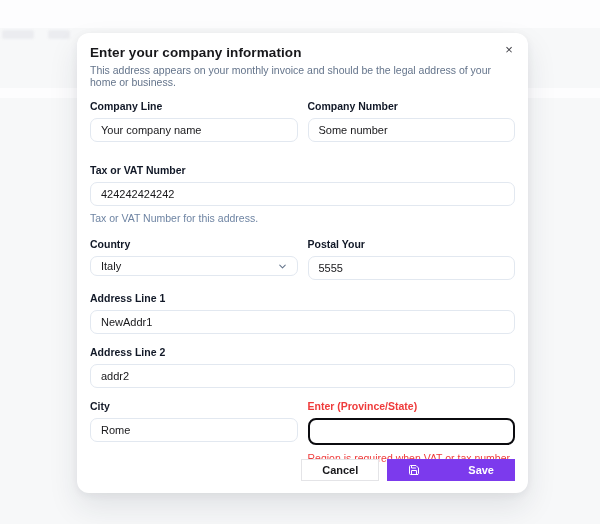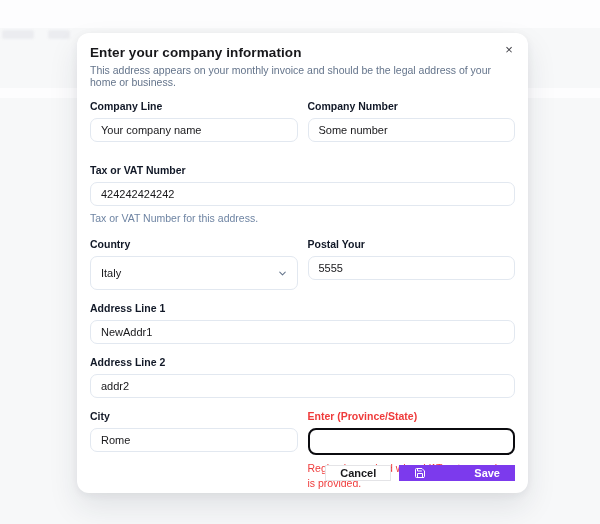--- a/index.html
+++ b/index.html
@@ -46,29 +46,29 @@
     padding:0 10px; font-size:11px; color:#18181b; background:#fff; outline:none;
     font-family:"Liberation Sans", sans-serif;
   }
   .text-input.focused-error { border:2px solid #0b0b0f; border-radius:8px; height:27px; }
   .helper { margin-top:6px; font-size:10.5px; color:#64748b; }
   .helper.blue { color:#6e84a3; }
   .error-text { margin-top:6px; font-size:10.5px; line-height:1.45; color:var(--error); }
 
   .select {
     display:flex; align-items:center; justify-content:space-between;
-    width:100%; height:34px; border:1px solid #e2e8f0; border-radius:7px;
+    width:100%; height:20px; border:1px solid #e2e8f0; border-radius:7px;
     padding:0 9px 0 10px; font-size:11px; color:#18181b; background:#fff; cursor:pointer;
   }
   .select .chev { display:flex; align-items:center; color:#64748b; }
 
   .footer { position:absolute; right:13px; bottom:12px; display:flex; gap:8px; }
   .btn {
-    height:16px; border-radius:0; font-size:11px; font-weight:700;
-    display:flex; align-items:center; gap:6px; padding:0 14px; cursor:pointer;
+    height:22px; border-radius:0; font-size:11px; font-weight:700;
+    display:flex; align-items:center; gap:6px; padding:0 20px; cursor:pointer;
     font-family:"Liberation Sans", sans-serif;
   }
   .btn-cancel { background:#fff; border:1px solid #e4e4e7; color:#18181b; }
   .btn-save { background:var(--accent); border:1px solid var(--accent); color:#fff;gap:48px; }
   .btn-save svg { display:block; }
 </style>
 </head>
 <body>
 
 <div class="bg-top"></div>

